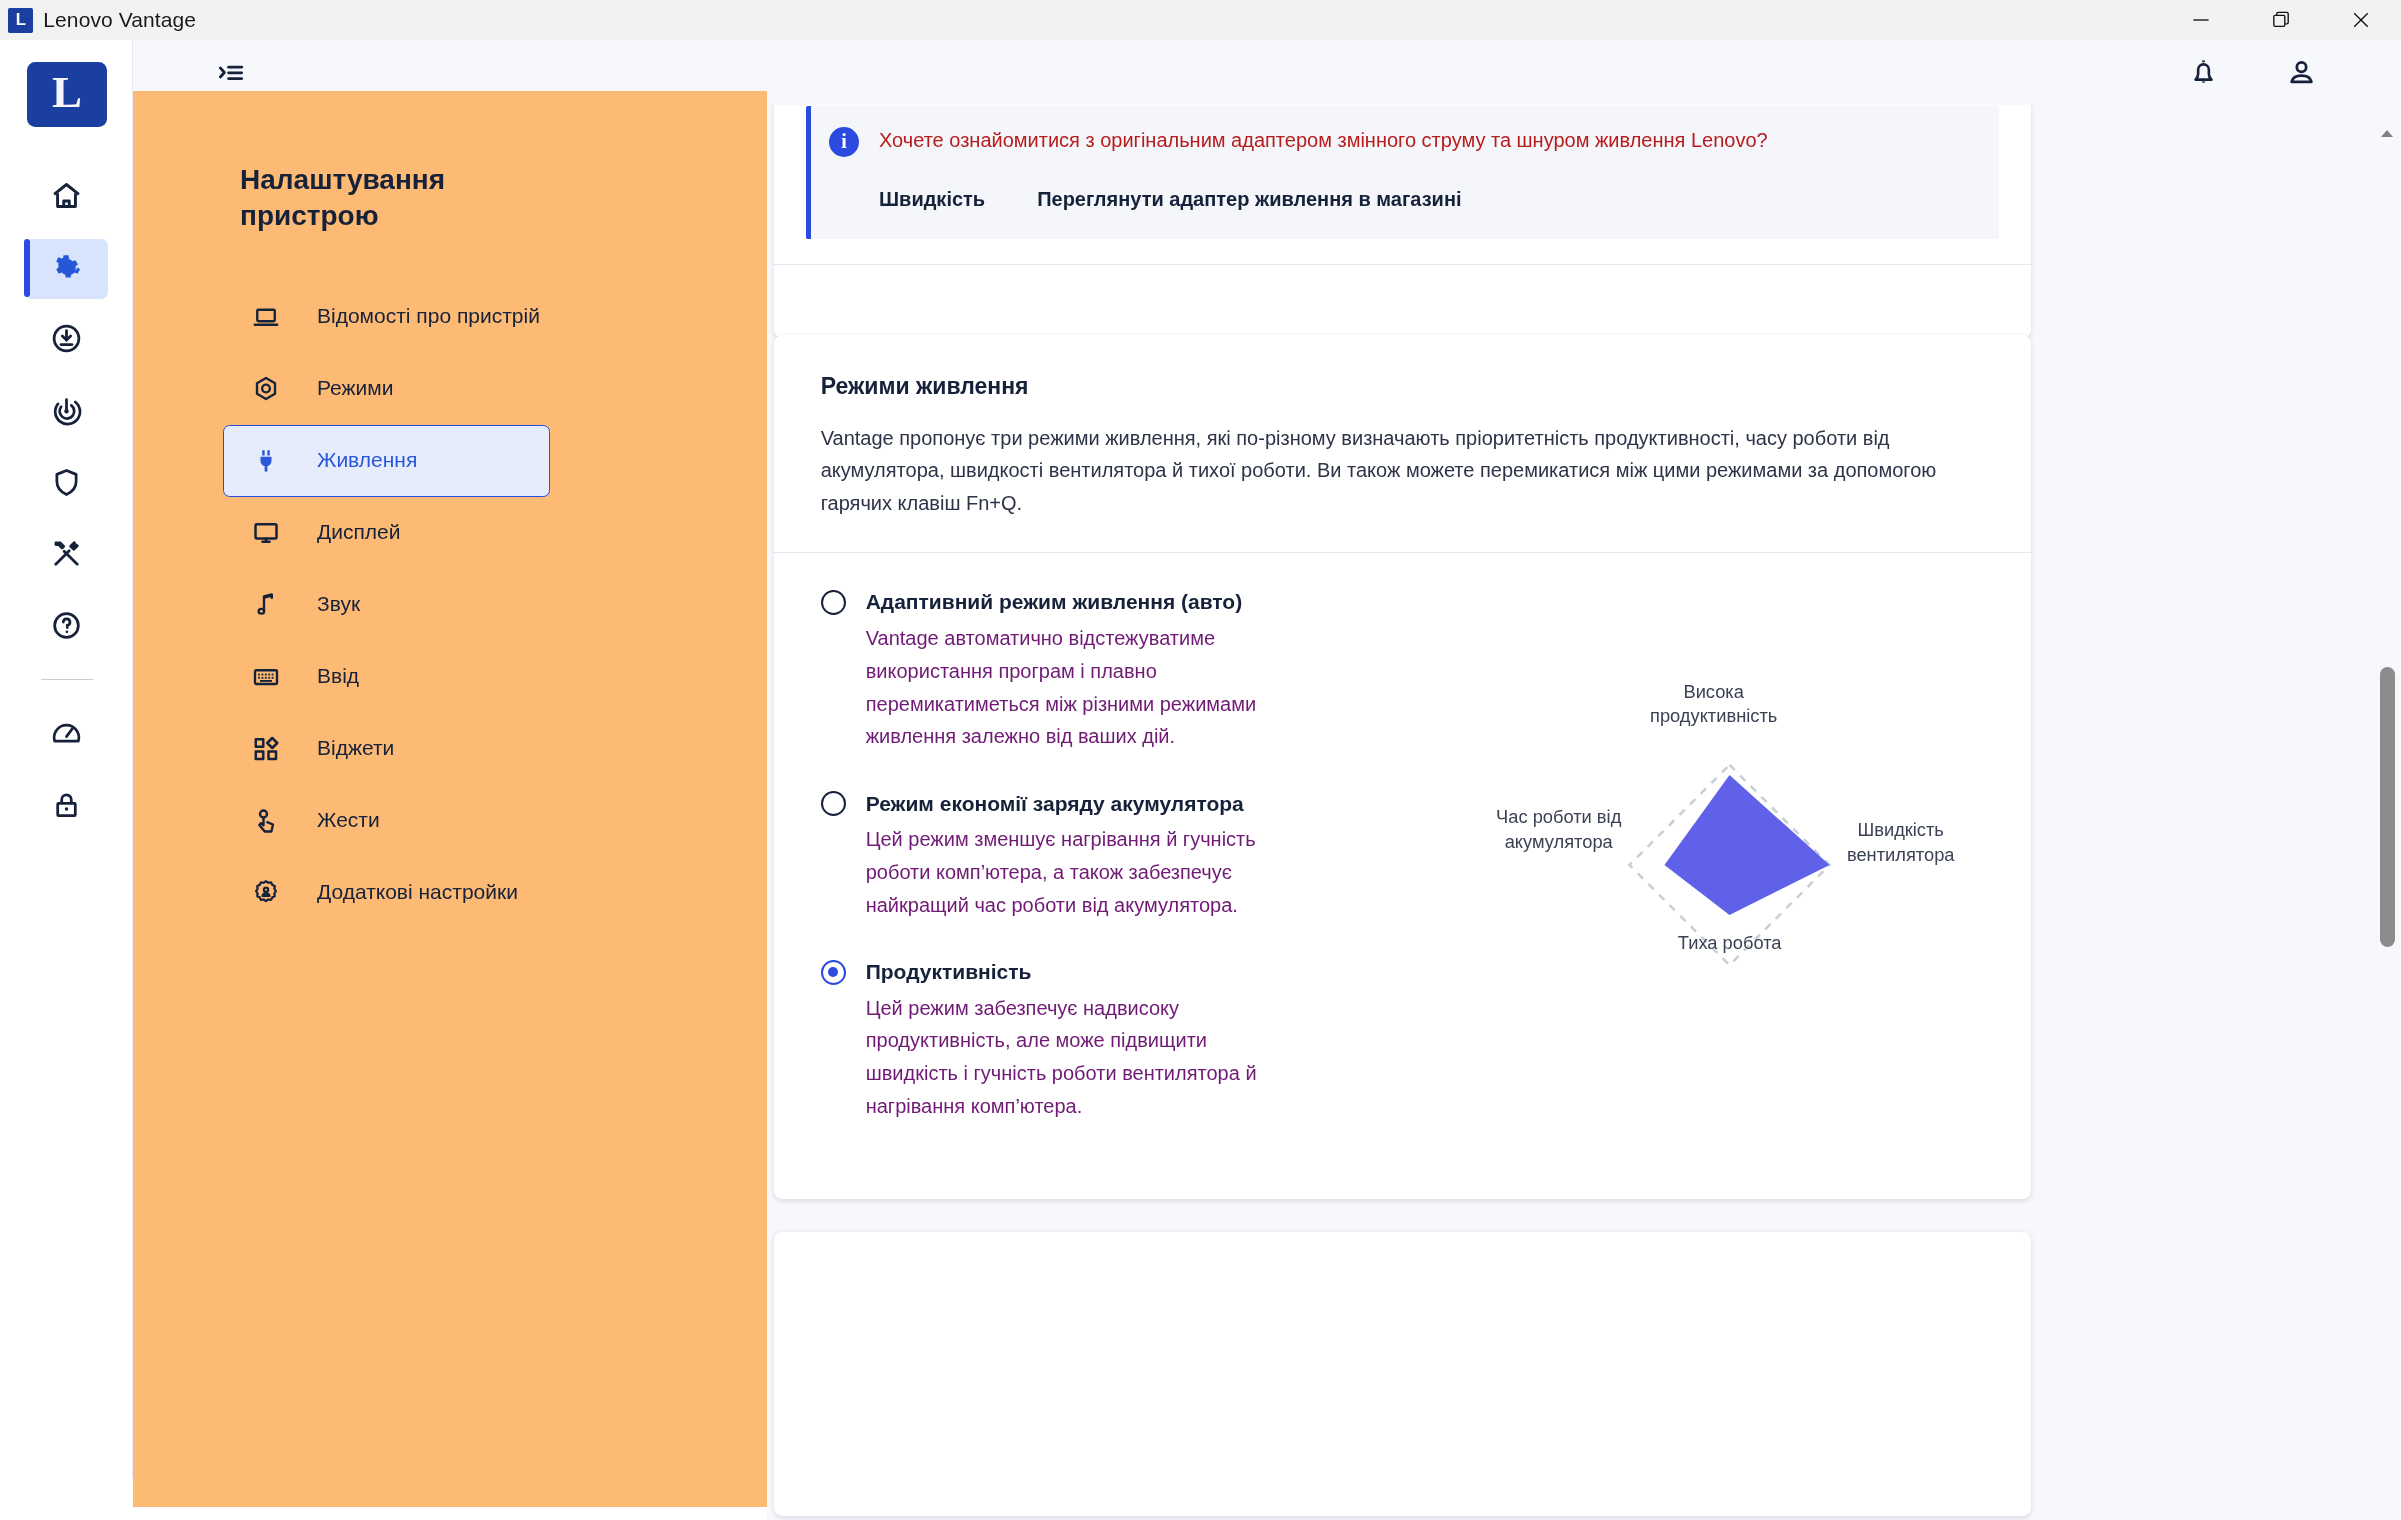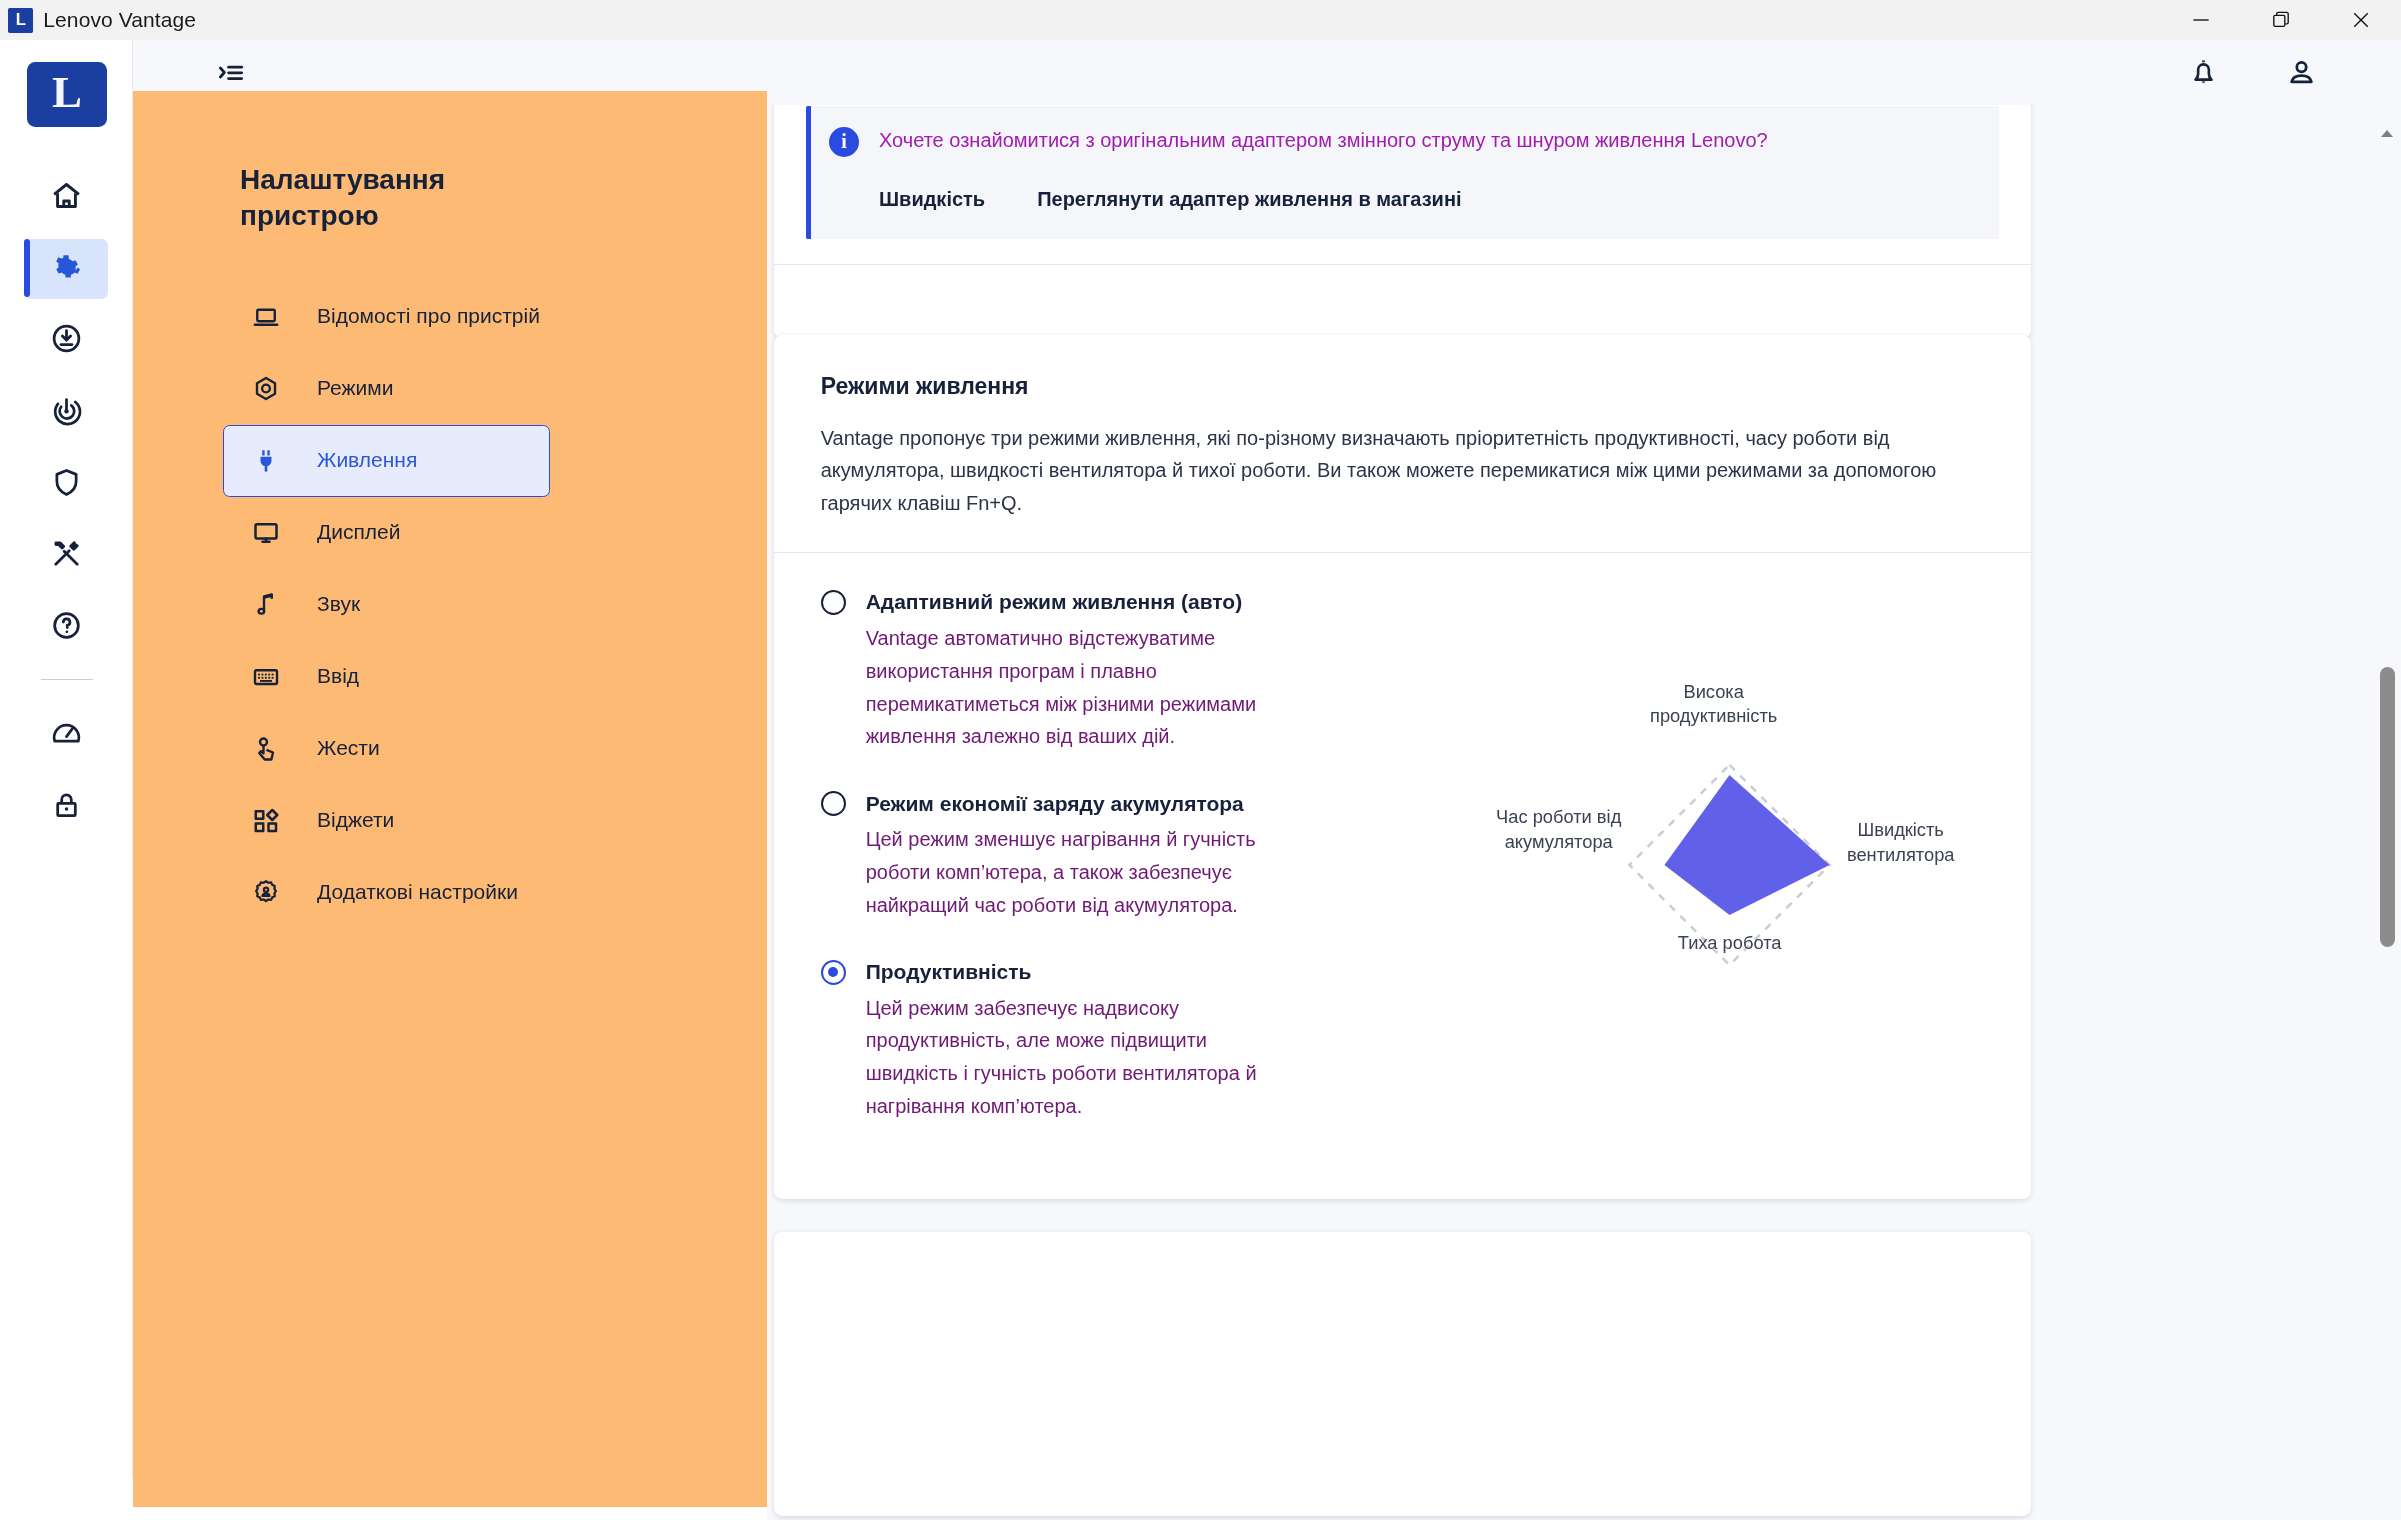--- a/index.html
+++ b/index.html
@@ -140,21 +140,21 @@
   .info-dot {
     flex: 0 0 30px; width: 30px; height: 30px; border-radius: 50%;
     background: #2b4ae0; color: #ffffff;
     display: flex; align-items: center; justify-content: center;
     font-size: 20px; font-weight: bold;
     font-family: "Liberation Serif", serif;
     margin-top: 2.5px;
   }
   .banner-text {
     margin-left: 20px; width: 1001px;
-    font-size: 20px; color: #a21caf; line-height: 1.6;
+    font-size: 20px; color: #b91c1c; line-height: 1.6;
   }
   .banner-actions { display: flex; gap: 0; margin: 28px 0 0 50px; }
   .banner-link {
     font-size: 20px; color: #16213a; font-weight: bold;
     padding: 3.3px 22px 3.3px 0;
   }
   .banner-link + .banner-link { margin-left: 30px; }
   .card-divider { height: 0.8px; background: #e4e7ed; margin: 25px 0 0 0; }
 
   .card-head { padding: 38px 47px 0 47px; }
@@ -459,38 +459,38 @@
             <rect x="16.5" y="11.9" width="1.5" height="1.5"></rect>
             <rect x="7.2" y="14.4" width="9.6" height="1.5"></rect>
           </g>
         </svg>
       </span>
       <span class="subnav-label">Ввід</span>
     </div>
 
     <div class="subnav-item">
       <span class="subnav-icon">
-        <svg width="30" height="30" viewBox="0 0 24 24" fill="none" stroke="currentColor" stroke-width="1.9" stroke-linejoin="round">
-          <circle cx="10" cy="6.4" r="2.8"></circle>
-          <path d="M10 9.2v6.2l-2-1.7-1.4 1.5 4.4 5.2h5.3l1.3-5.6-5.2-2.1"></path>
-        </svg>
-      </span>
-      <span class="subnav-label">Жести</span>
-    </div>
-
-    <div class="subnav-item">
-      <span class="subnav-icon">
         <svg width="30" height="30" viewBox="0 0 24 24" fill="none" stroke="currentColor" stroke-width="2" stroke-linejoin="round">
           <rect x="3.8" y="4.2" width="6" height="6"></rect>
           <rect x="3.8" y="14" width="6" height="6"></rect>
           <rect x="14" y="14" width="6" height="6"></rect>
           <path d="M17 3.2 21 7.2 17 11.2 13 7.2z"></path>
         </svg>
       </span>
       <span class="subnav-label">Віджети</span>
+    </div>
+
+    <div class="subnav-item">
+      <span class="subnav-icon">
+        <svg width="30" height="30" viewBox="0 0 24 24" fill="none" stroke="currentColor" stroke-width="1.9" stroke-linejoin="round">
+          <circle cx="10" cy="6.4" r="2.8"></circle>
+          <path d="M10 9.2v6.2l-2-1.7-1.4 1.5 4.4 5.2h5.3l1.3-5.6-5.2-2.1"></path>
+        </svg>
+      </span>
+      <span class="subnav-label">Жести</span>
     </div>
 
     <div class="subnav-item">
       <span class="subnav-icon">
         <svg width="30" height="30" viewBox="0 0 24 24" fill="none" stroke="currentColor" stroke-width="1.8" stroke-linejoin="round">
           <path d="M12 2.6l1.9 1.2 2.2-.3.9 2 2 .9-.3 2.2 1.2 1.9-1.2 1.9.3 2.2-2 .9-.9 2-2.2-.3L12 18.4l-1.9-1.2-2.2.3-.9-2-2-.9.3-2.2L4.1 10.5l1.2-1.9-.3-2.2 2-.9.9-2 2.2.3z"></path>
           <circle cx="12" cy="9.3" r="1.7"></circle>
           <path d="M9.2 14.3c.4-1.3 1.5-2 2.8-2s2.4.7 2.8 2z"></path>
         </svg>
       </span>

